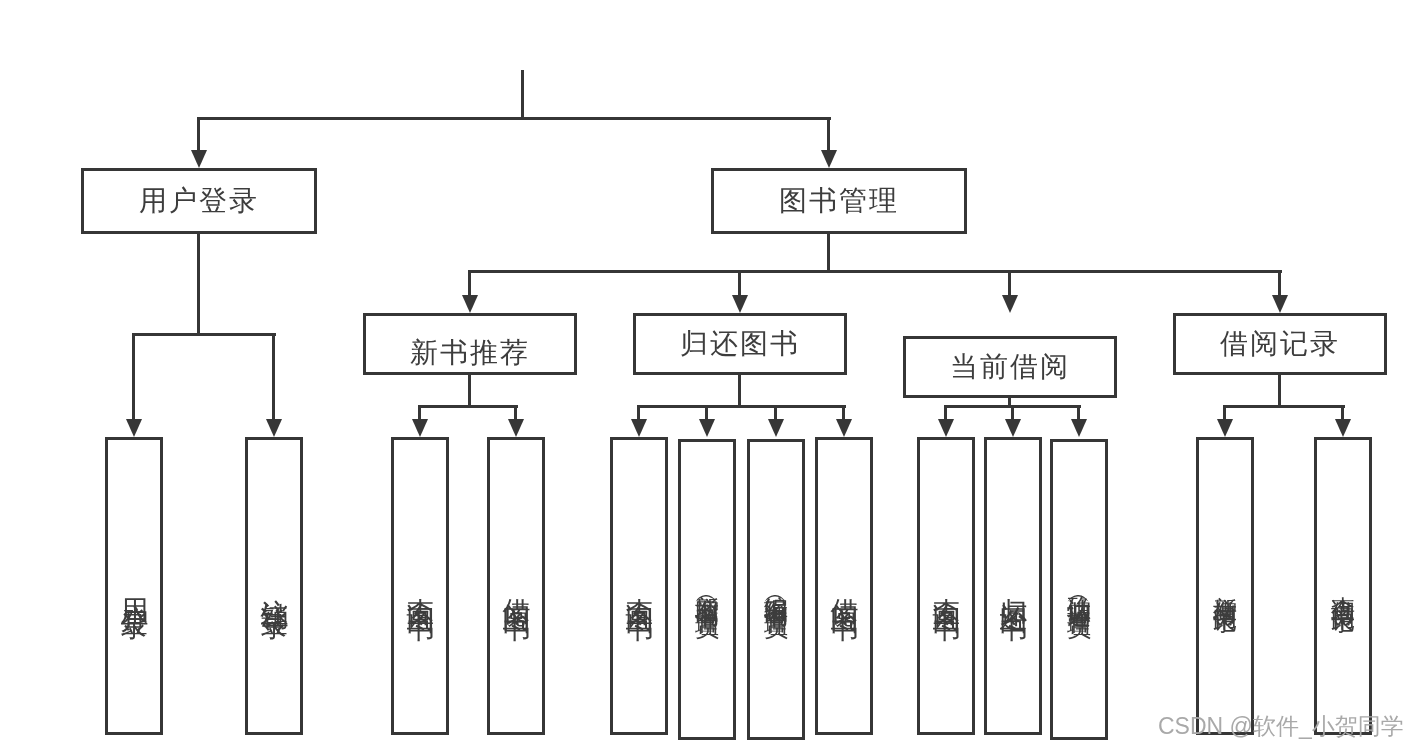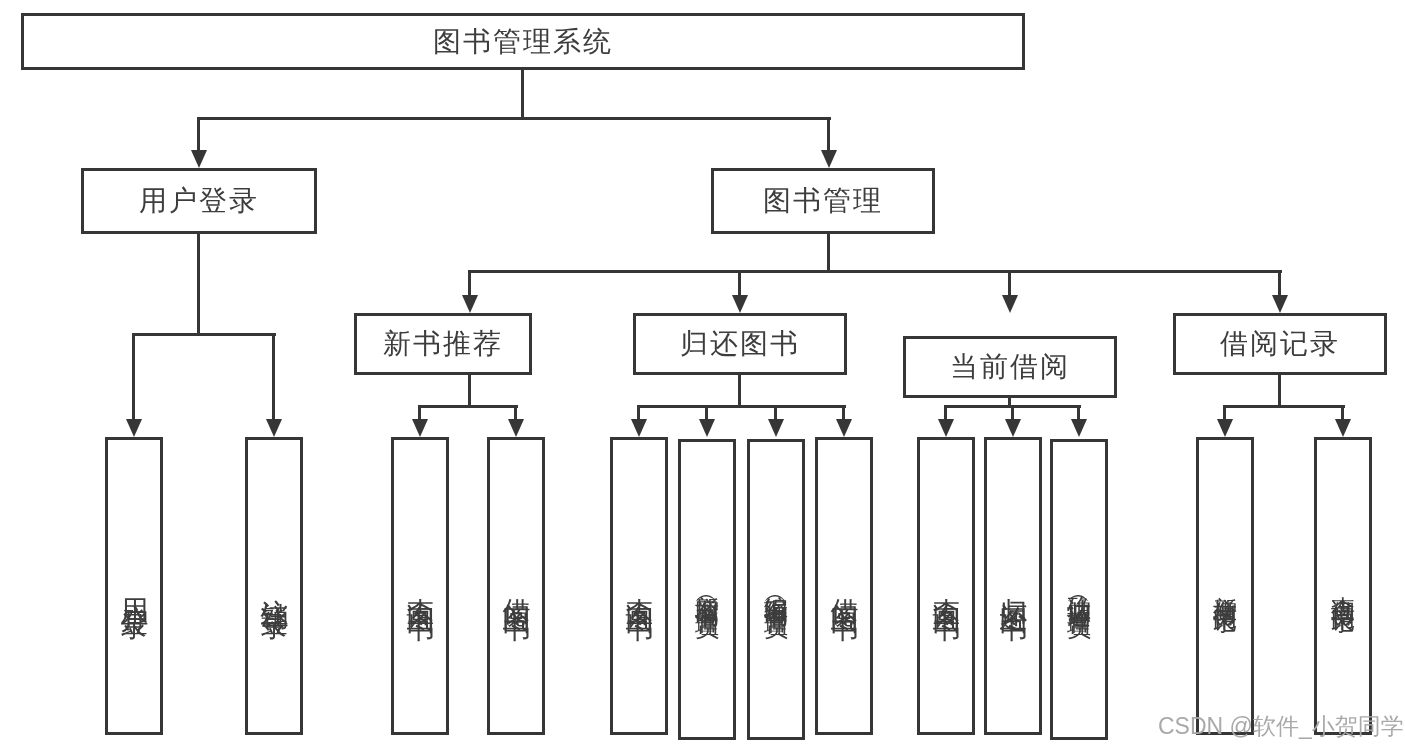--- a/index.html
+++ b/index.html
@@ -124,32 +124,29 @@
   <div class="line" style="left:1077px; top:405px; width:3px; height:16px;"></div>
   <div class="ahead" style="left:1071px; top:419px;"></div>
 
   <div class="line" style="left:1278px; top:375px; width:3px; height:33px;"></div>
   <div class="line" style="left:1223px; top:405px; width:122px; height:3px;"></div>
   <div class="line" style="left:1223px; top:405px; width:3px; height:16px;"></div>
   <div class="ahead" style="left:1217px; top:419px;"></div>
   <div class="line" style="left:1341px; top:405px; width:3px; height:16px;"></div>
   <div class="ahead" style="left:1335px; top:419px;"></div>
 
-  <div class="hbox" style="left:21px; top:13px; width:1004px; height:57px;">
-    <span class="hlabel">图书管理系统</span>
-  </div>
 
   <div class="hbox" style="left:81px; top:168px; width:236px; height:66px;">
     <span class="hlabel">用户登录</span>
   </div>
-  <div class="hbox" style="left:711px; top:168px; width:224px; height:66px;">
+  <div class="hbox" style="left:711px; top:168px; width:256px; height:66px;">
     <span class="hlabel">图书管理</span>
   </div>
 
-  <div class="hbox" style="left:354px; top:313px; width:178px; height:62px;">
+  <div class="hbox" style="left:363px; top:313px; width:214px; height:62px;align-items:flex-end;">
     <span class="hlabel">新书推荐</span>
   </div>
   <div class="hbox" style="left:633px; top:313px; width:214px; height:62px;">
     <span class="hlabel">归还图书</span>
   </div>
   <div class="hbox" style="left:903px; top:313px; width:214px; height:62px;margin-top:23px;">
     <span class="hlabel">当前借阅</span>
   </div>
   <div class="hbox" style="left:1173px; top:313px; width:214px; height:62px;">
     <span class="hlabel">借阅记录</span>

